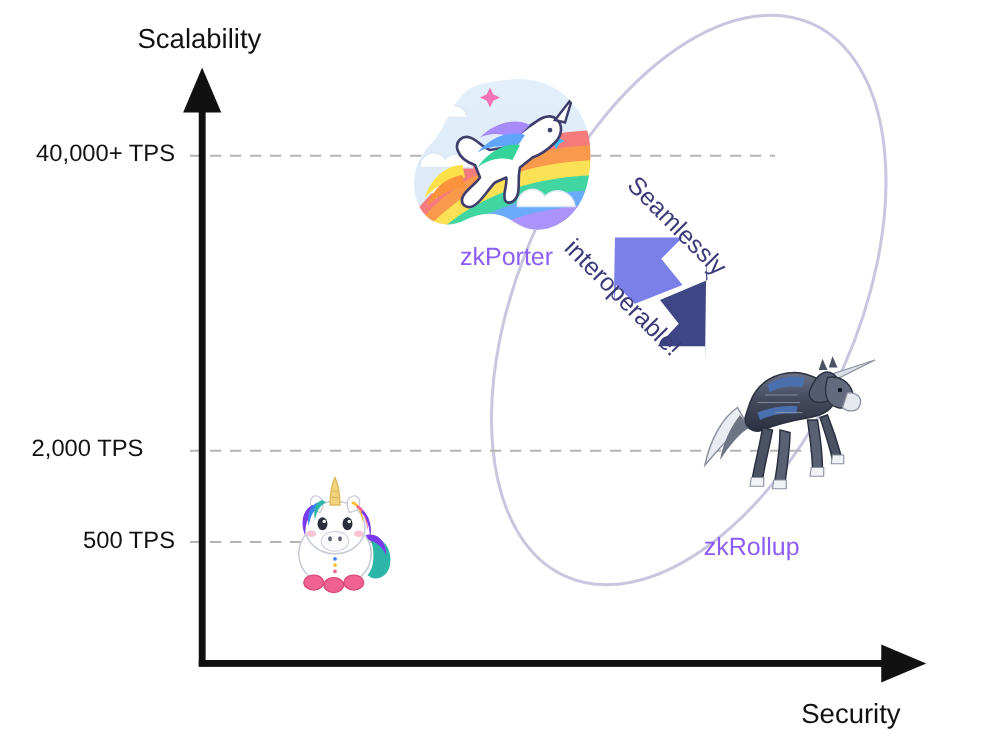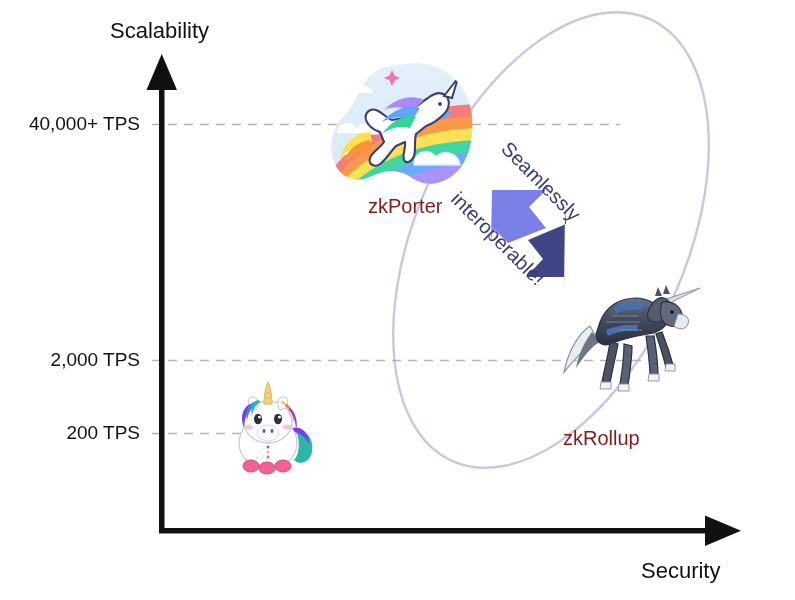--- a/index.html
+++ b/index.html
@@ -32,21 +32,21 @@
   .axis-title {
     color: #111111;
     font-size: 22px;
   }
   .tick-label {
     color: #111111;
     font-size: 19px;
     text-align: right;
   }
   .node-label {
-    color: #7f1d1d;
+    color: #8b5cf6;
     font-size: 20px;
   }
   .interop-label {
     color: #3b3b7a;
     font-size: 20px;
     line-height: 1.18;
     transform-origin: 0 0;
   }
 </style>
 </head>
@@ -271,23 +271,23 @@
       <polygon points="565,209 566,224 528,240 543,259 526,277 564,277 564,291" fill="#3f4685"></polygon>
     </g>
   </svg>
 
   <div class="lbl axis-title" style="left:641px; top:558px;">Security</div>
 
   <div class="lbl axis-title" style="left:110px; top:18px;">Scalability</div>
 
   <div class="lbl tick-label" style="left:0px; top:112px; width:140px;">40,000+ TPS</div>
 
-  <div class="lbl tick-label" style="left:0px; top:348px; width:140px;">2,000 TPS</div>
-
-  <div class="lbl tick-label" style="left:0px; top:421px; width:140px;">200 TPS</div>
+  <div class="lbl tick-label" style="left:0px; top:348px; width:140px;text-align:center;">2,000 TPS</div>
+
+  <div class="lbl tick-label" style="left:0px; top:421px; width:140px;">500 TPS</div>
 
   <div class="lbl node-label" style="left:368px; top:194px;">zkPorter</div>
 
   <div class="lbl node-label" style="left:563px; top:426px;">zkRollup</div>
 
 
   <div class="lbl interop-label" style="left:546px; top:104px; transform: rotate(45deg);">
     <div>Seamlessly</div>
     <div>interoperable!</div>
   </div>

